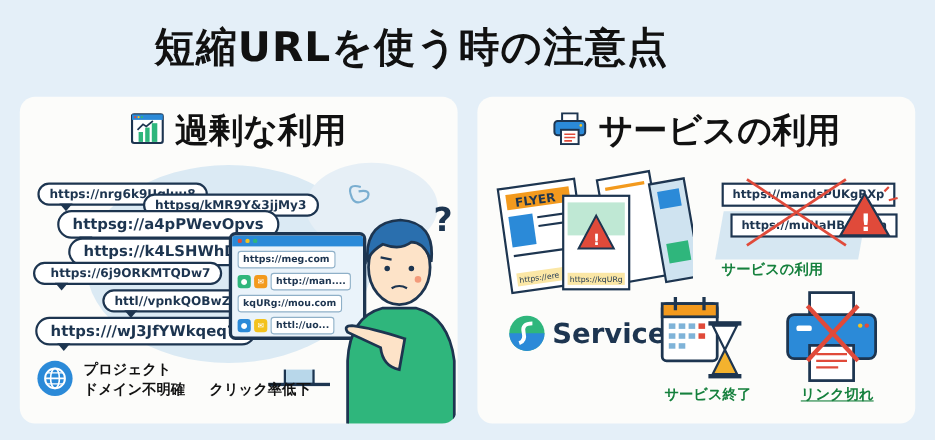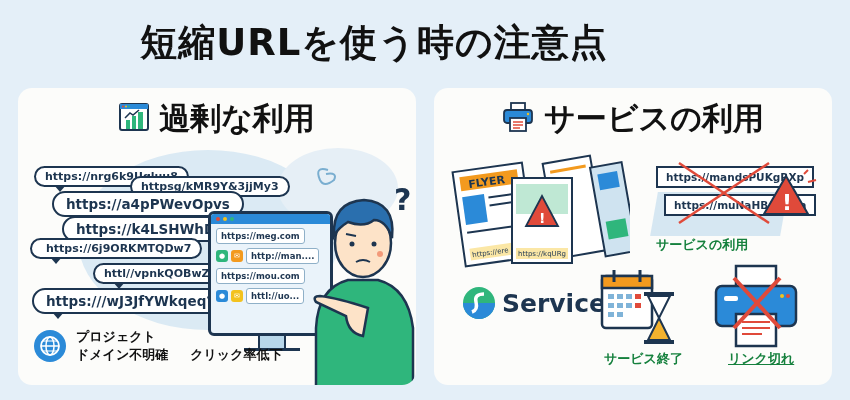--- a/index.html
+++ b/index.html
@@ -34,35 +34,35 @@
     border-radius: 14px; padding: 2px 9px; font-size: 11px; font-weight: bold;
     color: #1d3550; white-space: nowrap; font-family: "DejaVu Sans", sans-serif;
   }
   .bubble.big { font-size: 13.5px; padding: 3px 12px; }
   .bubble::after {
     content: ""; position: absolute; bottom: -7px; left: 18px;
     border-left: 6px solid transparent; border-right: 6px solid transparent;
     border-top: 7px solid #1d3550;
   }
   .monitor {
-    position: absolute; left: 190px; top: 123px; width: 125px; height: 125px;
+    position: absolute; left: 190px; top: 123px; width: 125px; height: 98px;
     background: #eaf3fa; border: 3px solid #1d3550; border-radius: 6px; overflow: hidden;
   }
   .monitor .bar { height: 10px; background: #2b8ad8; display: flex; gap: 3px; align-items: center; padding-left: 5px; }
   .monitor .dot { width: 4px; height: 4px; border-radius: 50%; }
   .mrow { display: flex; align-items: center; gap: 3px; margin: 4px 5px; }
   .url-pill {
     background: #fff; border: 1.5px solid #8fb0c8; border-radius: 3px;
     font-size: 8.5px; padding: 2px 4px; color: #1d3550; white-space: nowrap; font-weight: bold;
   }
   .sq { width: 12px; height: 12px; border-radius: 3px; display: flex; align-items: center; justify-content: center; font-size: 7px; color: #fff; }
   .stand { position: absolute; left: 240px; top: 248px; width: 28px; height: 14px; background: #b8d7ea; border: 2px solid #1d3550; border-top: none; }
   .stand-base { position: absolute; left: 226px; top: 260px; width: 56px; height: 3px; background: #1d3550; }
   .footer-left {
-    position: absolute; left: 16px; top: 240px; display: flex; align-items: center; gap: 10px;
+    position: absolute; left: 16px; top: 240px; display: flex; align-items: flex-start; gap: 10px;
   }
   .globe {
     width: 32px; height: 32px; border-radius: 50%; background: #2b8ad8;
     display: flex; align-items: center; justify-content: center;
   }
   .footer-text { font-size: 13px; font-weight: bold; line-height: 18px; color: #111; }
   .footer-text .row2 span + span { margin-left: 22px; }
 
   
   .caption { position: absolute; font-size: 13px; font-weight: bold; color: #15803d; white-space: nowrap; }
@@ -94,42 +94,42 @@
       </svg>
     </span>
     <span class="ttl">過剰な利用</span>
   </div>
 
   <div class="blob" style="left:60px;top:62px;width:260px;height:180px;"></div>
   <div class="blob" style="left:260px;top:60px;width:120px;height:80px;background:#e6eff6;"></div>
 
   <div class="bubble" style="left:16px;top:78px;">https://nrg6k9Ugluu8</div>
   <div class="bubble" style="left:112px;top:88px;">httpsg/kMR9Y&amp;3jjMy3</div>
-  <div class="bubble big" style="left:34px;top:103px;">https://a4pPWevOpvs</div>
+  <div class="bubble big" style="left:34px;top:103px;">httpsg://a4pPWevOpvs</div>
   <div class="bubble big" style="left:44px;top:128px;">https://k4LSHWhDpw</div>
   <div class="bubble" style="left:12px;top:150px;padding-left:14px;">https://6j9ORKMTQDw7</div>
   <div class="bubble" style="left:75px;top:175px;">httl//vpnkQOBwZwvMyU</div>
   <div class="bubble big" style="left:14px;top:200px;">https:///wJ3JfYWkqeq?i</div>
 
   <div class="monitor">
     <div class="bar">
       <span class="dot" style="background:#e04a3a"></span>
         <span class="dot" style="background:#f3c21e"></span>
         <span class="dot" style="background:#2fb67c"></span>
     </div>
     <div class="mrow">
         <span class="url-pill">https://meg.com</span>
       </div>
     <div class="mrow">
       <span class="sq" style="background:#2fb67c">●</span>
       <span class="sq" style="background:#f39a1e">✉</span>
       <span class="url-pill">http://man....</span>
     </div>
     <div class="mrow">
-        <span class="url-pill">https://mou.com</span>
+        <span class="url-pill">kqURg://mou.com</span>
       </div>
     <div class="mrow">
       <span class="sq" style="background:#2b8ad8">●</span>
       <span class="sq" style="background:#f3c21e">✉</span>
       <span class="url-pill">httl://uo...</span>
     </div>
   </div>
   <div class="stand"></div>
   <div class="stand-base"></div>
 

